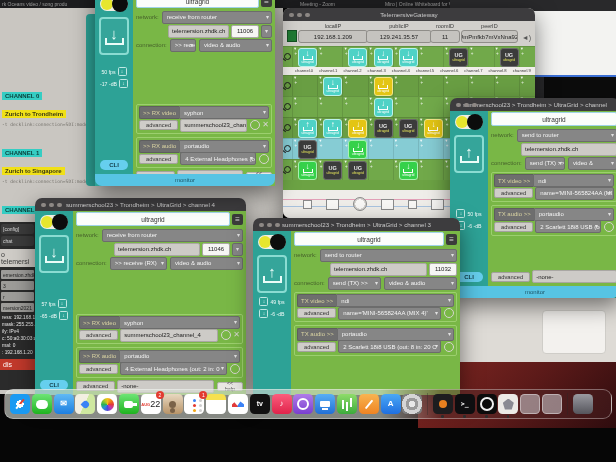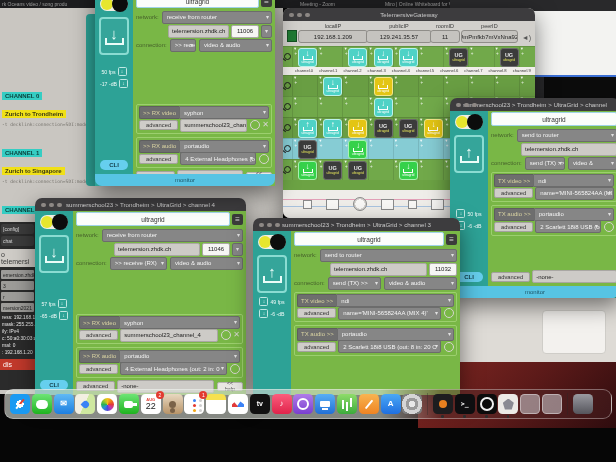--- a/index.html
+++ b/index.html
@@ -155,21 +155,21 @@
   .i-messages{background:linear-gradient(#6de575,#1fb31f);}
   .i-messages:after{content:"";width:12px;height:9px;background:#fff;border-radius:5px;}
   .i-mail{background:linear-gradient(#5fb9f5,#1e7fe0);}
   .i-maps{background:linear-gradient(115deg,#f3efe2 48%,#cfe8a0 49%);}
   .i-maps:after{content:"";width:7px;height:7px;background:#3b82f6;border-radius:50% 50% 50% 0;transform:rotate(45deg);}
   .i-photos{background:#fff;}
   .i-photos:after{content:"";width:13px;height:13px;border-radius:50%;
     background:conic-gradient(#f3c117,#ef7f1a,#e23a3a,#c13ab0,#5048d8,#2a8fd8,#2ab156,#9ac72a,#f3c117);}
   .i-facetime{background:linear-gradient(#6de575,#1fb31f);}
   .i-facetime:after{content:"";width:9px;height:7px;background:#fff;border-radius:2px;box-shadow:6px 0 0 -2px #fff;}
-  .i-calendar{background:#fff;flex-direction:column;}
+  .i-calendar{background:#fff;flex-direction:row;}
   .cmon{color:#e33b30;font-size:4px;font-weight:bold;line-height:5px;}
   .cday{color:#222;font-size:9px;line-height:9px;}
   .i-contacts{background:linear-gradient(#e8d8c0,#b89468);}
   .i-contacts:after{content:"";width:7px;height:7px;border-radius:50%;background:#7a6248;box-shadow:0 6px 0 -1px #7a6248;}
   .i-reminders{background:#fff;}
   .i-reminders:after{content:"";width:3px;height:3px;border-radius:50%;background:#3b82f6;
     box-shadow:0 5px 0 #e33b30,0 10px 0 #f3a817,6px 0 0 #cfcfcf,6px 5px 0 #cfcfcf,6px 10px 0 #cfcfcf;margin-top:-8px;}
   .i-notes{background:linear-gradient(#f6e14e 0 28%,#ffffff 28%);}
   .i-health{background:#fff;}
   .i-health:after{content:"";width:12px;height:6px;

